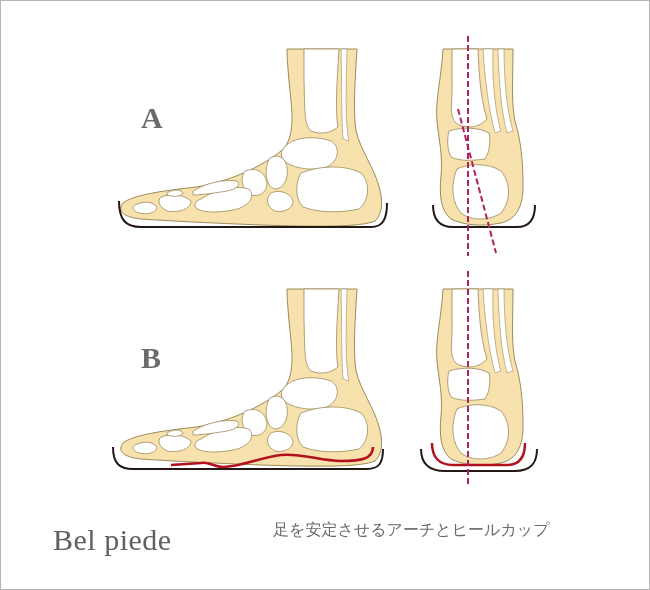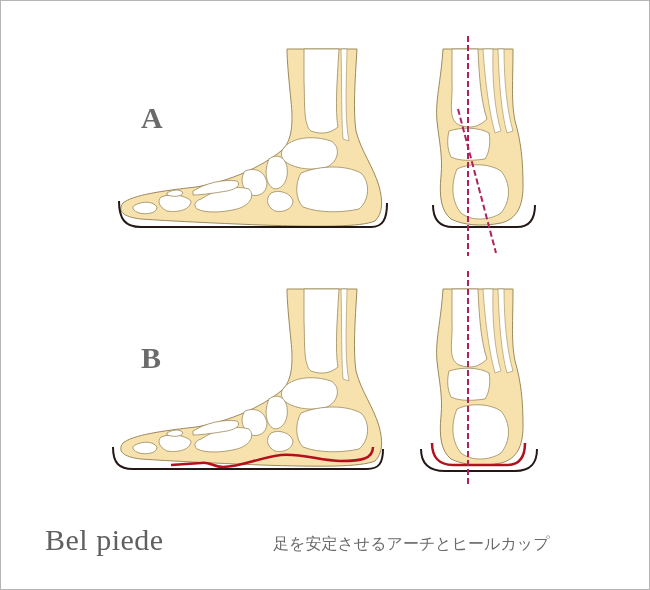--- a/index.html
+++ b/index.html
@@ -12,29 +12,29 @@
   }
   .label-letter {
     position: absolute;
     font-family: "Liberation Serif", "DejaVu Serif", serif;
     font-weight: bold;
     font-size: 30px;
     color: #6b6b6b;
   }
   .brand {
     position: absolute;
-    left: 44px; top: 522px;
+    left: 52px; top: 522px;
     font-family: "Liberation Serif", "DejaVu Serif", serif;
     font-size: 30px;
     color: #606060;
     letter-spacing: 0.5px;
   }
   .caption {
     position: absolute;
-    left: 272px; top: 533px;
+    left: 272px; top: 519px;
     font-family: "DejaVu Sans", "Liberation Sans", sans-serif;
     font-size: 16px;
     color: #6a6a6a;
   }
   svg { position: absolute; left: 0; top: 0; }
 </style>
 </head>
 <body>
 
 <div class="frame">

